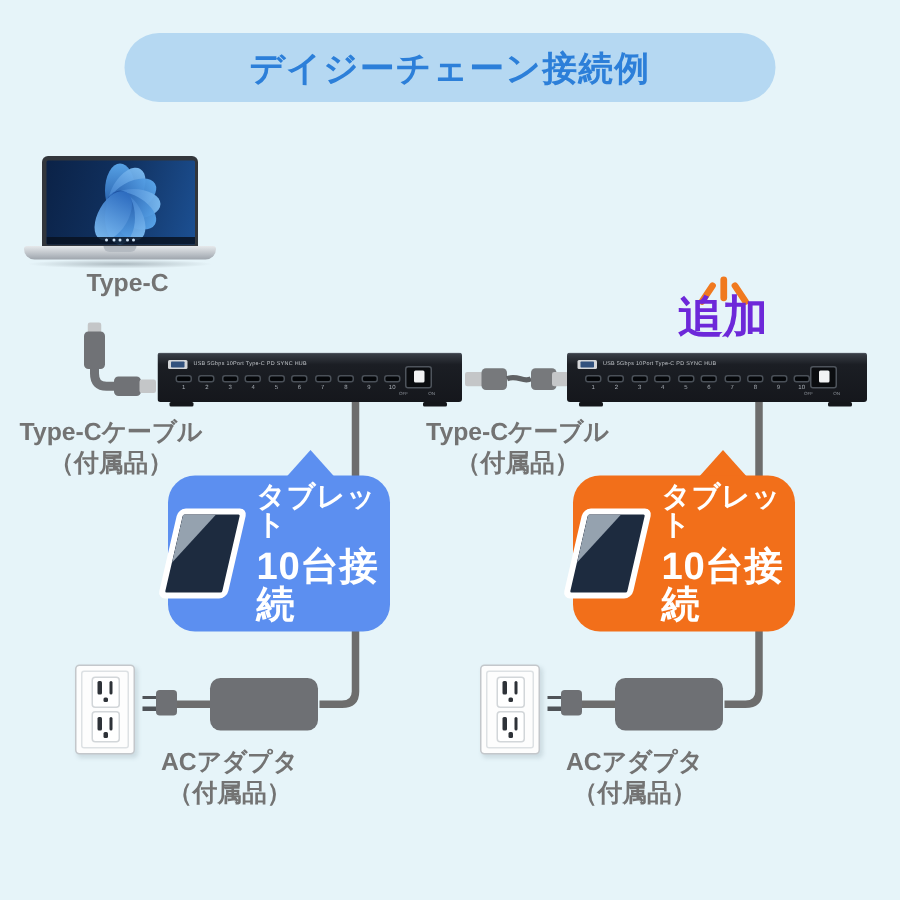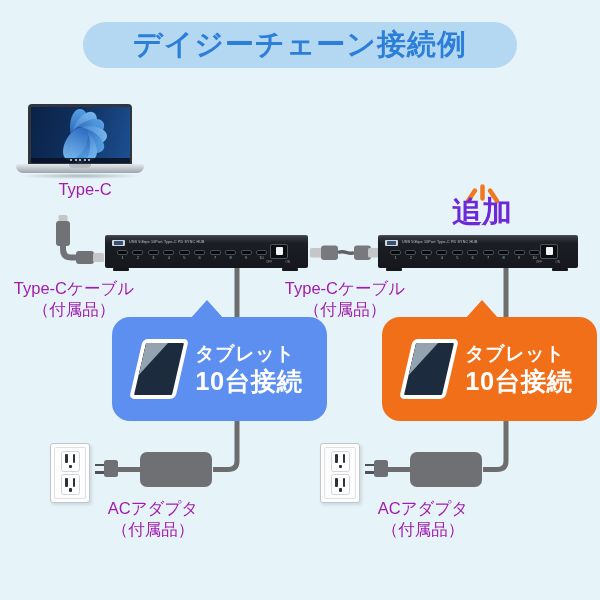--- a/index.html
+++ b/index.html
@@ -3,21 +3,21 @@
 <meta charset="utf-8">
 <style>
   html,body{margin:0;padding:0;}
   body{font-family:"Liberation Sans","DejaVu Sans",sans-serif;}
   #stage{position:relative;width:600px;height:600px;background:#e6f4f9;overflow:hidden;}
   .abs{position:absolute;}
 
   
   .banner{left:83px;top:22px;width:434px;height:46px;border-radius:23px;background:#b5d8f2;
           display:flex;align-items:center;justify-content:center;}
-  .banner span{font-size:29px;font-weight:bold;color:#2c7fd9;letter-spacing:1px;}
+  .banner span{font-size:23px;font-weight:bold;color:#2c7fd9;letter-spacing:1px;}
 
   
   #wires{left:0;top:0;z-index:1;}
 
   
   .laptop{left:16px;top:103px;width:128px;height:74px;z-index:3;}
   .lt-screen{position:absolute;left:12px;top:1px;width:104px;height:61px;background:#32363c;
              border-radius:4px 4px 0 0;padding:2.5px;box-sizing:border-box;}
   .wallpaper{position:relative;width:100%;height:100%;overflow:hidden;border-radius:1px;
              background:linear-gradient(105deg,#0b2247 0%,#10305e 45%,#1c5093 100%);}
@@ -29,21 +29,21 @@
            display:flex;align-items:center;justify-content:center;gap:2.5px;}
   .taskbar i{width:2px;height:2px;background:#cfe2f4;border-radius:1px;}
   .lt-base{position:absolute;left:0;top:61px;width:128px;height:9px;border-radius:2px 2px 7px 7px;
            background:linear-gradient(#e6e9ec,#9ea5ad);}
   .lt-notch{position:absolute;left:53px;top:61px;width:22px;height:3.5px;background:#b4bac1;
             border-radius:0 0 4px 4px;}
   .lt-shadow{position:absolute;left:2px;top:70px;width:124px;height:6px;
              background:radial-gradient(ellipse at center,rgba(40,50,60,.3),rgba(40,50,60,0) 70%);}
 
   
-  .lbl{z-index:4;text-align:center;font-weight:normal;color:#a21caf;font-size:16.5px;line-height:1.28;}
+  .lbl{z-index:4;text-align:center;font-weight:bold;color:#737373;font-size:16.5px;line-height:1.28;}
   .heading-main{left:132px;top:195px;width:150px;font-size:30px;line-height:1;z-index:4;
                 text-align:center;font-weight:bold;color:#3f8edb;}
   .heading-add{left:432px;top:197px;width:100px;font-size:30px;line-height:1;z-index:4;
                text-align:center;font-weight:bold;color:#6d28d9;}
 
   
   .hub{z-index:3;height:33px;border-radius:2px;box-sizing:border-box;
        background:linear-gradient(#383d45,#1b1e24 22%,#15171c);border-top:1px solid #4a505a;}
   .hub-logo{position:absolute;left:7px;top:3.5px;width:13px;height:6.5px;background:#d4d6d9;border-radius:1px;}
   .hub-logo i{position:absolute;left:2px;top:1.5px;width:9px;height:3.5px;background:#33527e;border-radius:.5px;display:block;}
@@ -53,21 +53,21 @@
   .port b{width:11px;height:4.5px;background:#05070a;border:0.8px solid #4a5058;border-radius:2px;box-sizing:border-box;}
   .port span{font-size:4px;color:#a7adb4;line-height:1;font-weight:normal;}
   .hub-switch{position:absolute;right:20px;top:7.5px;width:18px;height:15px;background:#0b0d10;
               border:1px solid #4e545c;border-radius:2px;box-sizing:border-box;}
   .hub-switch i{position:absolute;left:4.5px;top:2.5px;width:7px;height:8px;background:#f2f3f4;border-radius:1px;display:block;}
   .sw-lbls{position:absolute;right:18px;top:24px;width:24px;display:flex;justify-content:space-between;
            font-size:3px;color:#8f959c;}
   .hub-foot{position:absolute;bottom:-3px;width:16px;height:3.5px;background:#14161a;border-radius:1px;}
 
   
-  .callout{top:317px;width:215px;height:104px;border-radius:18px;z-index:2;
+  .callout{top:317px;width:148px;height:104px;border-radius:18px;z-index:2;
            display:flex;align-items:center;justify-content:center;gap:13px;}
   .callout-tri{top:299.5px;width:0;height:0;z-index:2;
                border-left:17px solid transparent;border-right:17px solid transparent;
                border-bottom:19px solid #000;}
   .tablet{width:38px;height:52px;border:4.5px solid #ffffff;border-radius:5px;background:#1d2b3f;
           transform:skewX(-13deg);position:relative;overflow:hidden;flex:0 0 auto;}
   .tablet i{position:absolute;left:0;top:0;width:100%;height:100%;display:block;
             background:#95a2af;clip-path:polygon(0 0,58% 0,0 62%);}
   .callout-txt{color:#fff;font-weight:bold;text-align:left;line-height:1;}
   .callout-txt .l1{font-size:19px;margin-bottom:6px;letter-spacing:.5px;}

